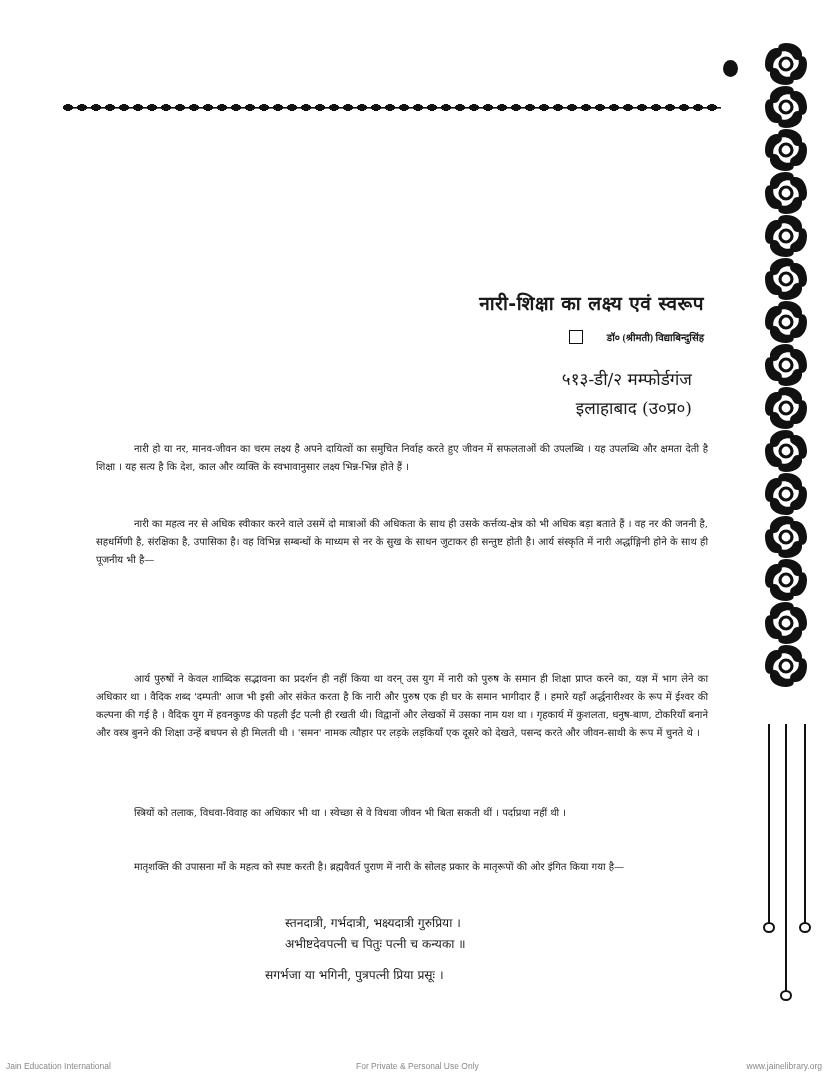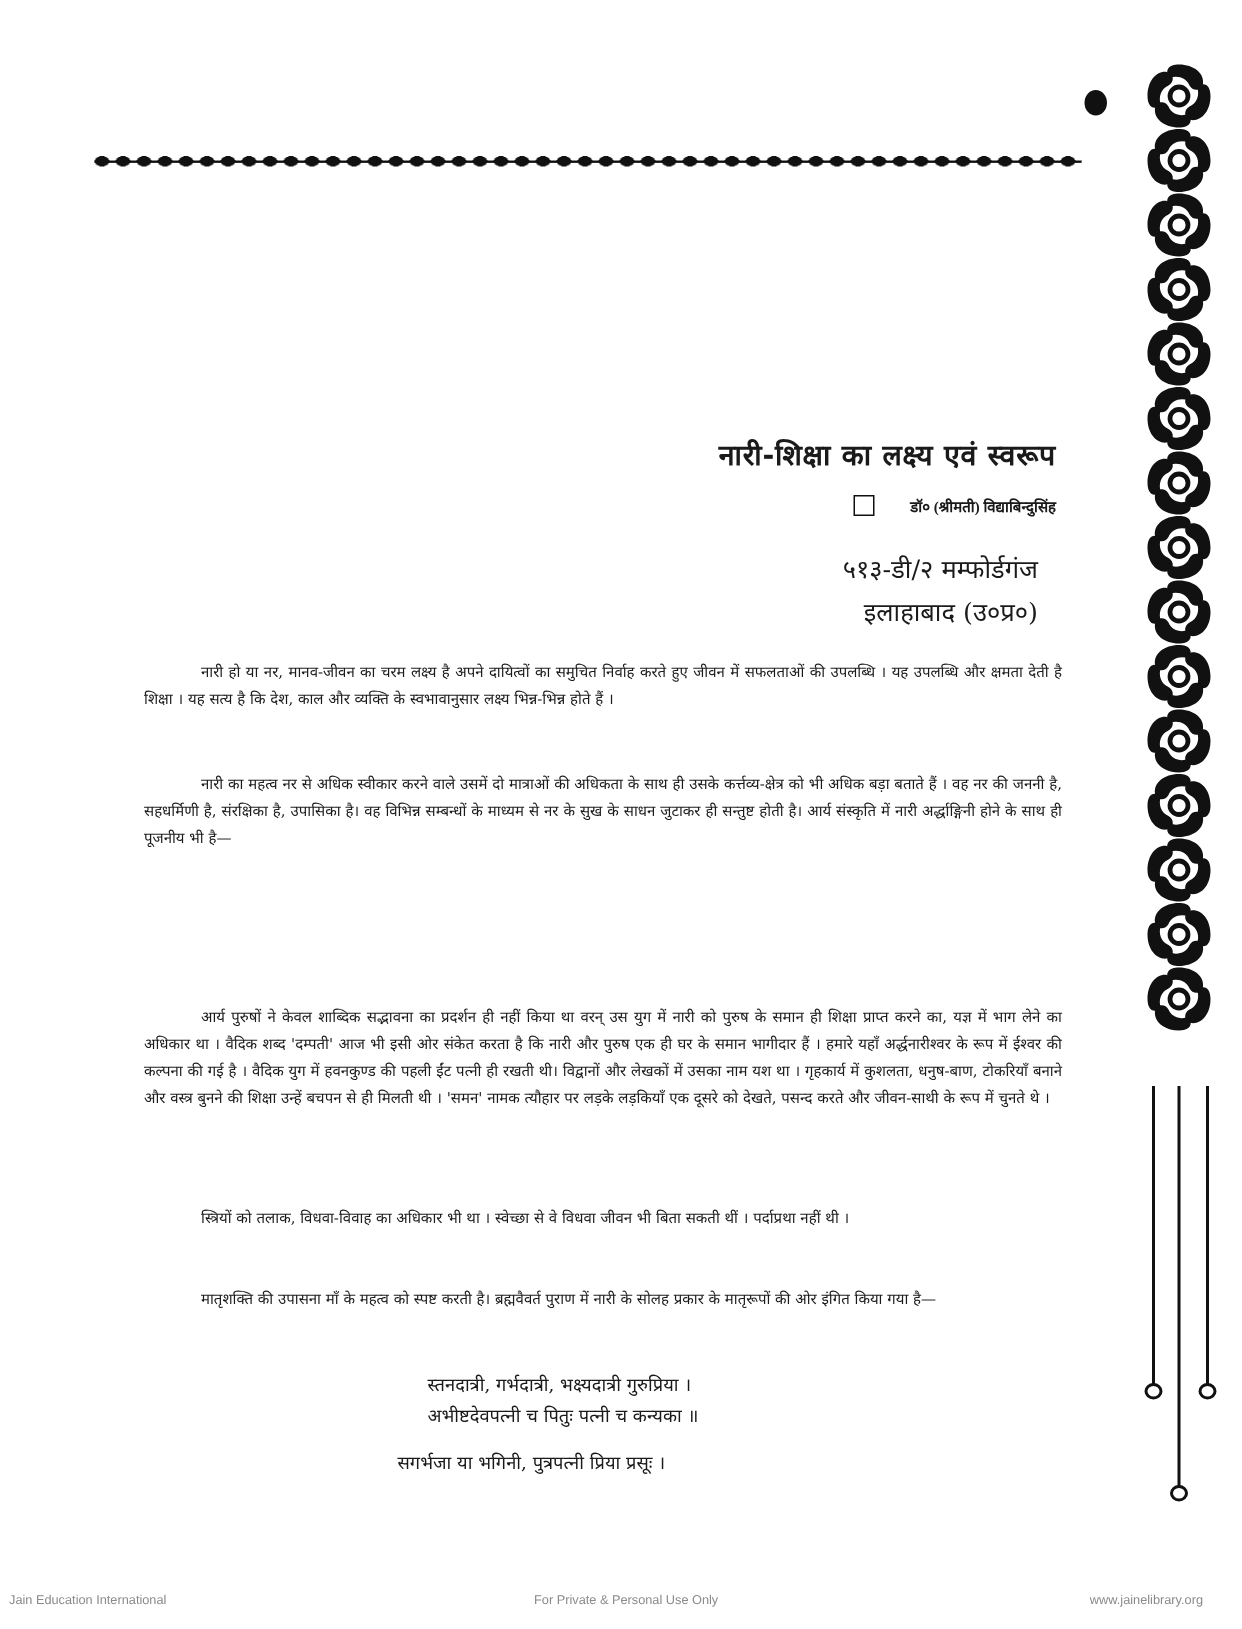--- a/index.html
+++ b/index.html
@@ -276,14 +276,14 @@
   <div class="verse" style="left:265px; top:913px;margin-left:20px;">
     <div>स्तनदात्री, गर्भदात्री, भक्ष्यदात्री गुरुप्रिया ।</div>
     <div>अभीष्टदेवपत्नी च पितुः पत्नी च कन्यका ॥</div>
   </div>
   <div class="verse" style="left:265px; top:965px;">
     <div>सगर्भजा या भगिनी, पुत्रपत्नी प्रिया प्रसूः ।</div>
   </div>
 
   <div class="footer" style="left:6px;">Jain Education International</div>
   <div class="footer" style="left:356px;">For Private &amp; Personal Use Only</div>
-  <div class="footer" style="right:26px;text-align:center;">www.jainelibrary.org</div>
+  <div class="footer" style="right:6px;text-align:center;">www.jainelibrary.org</div>
 </div>
 
 </body></html>

